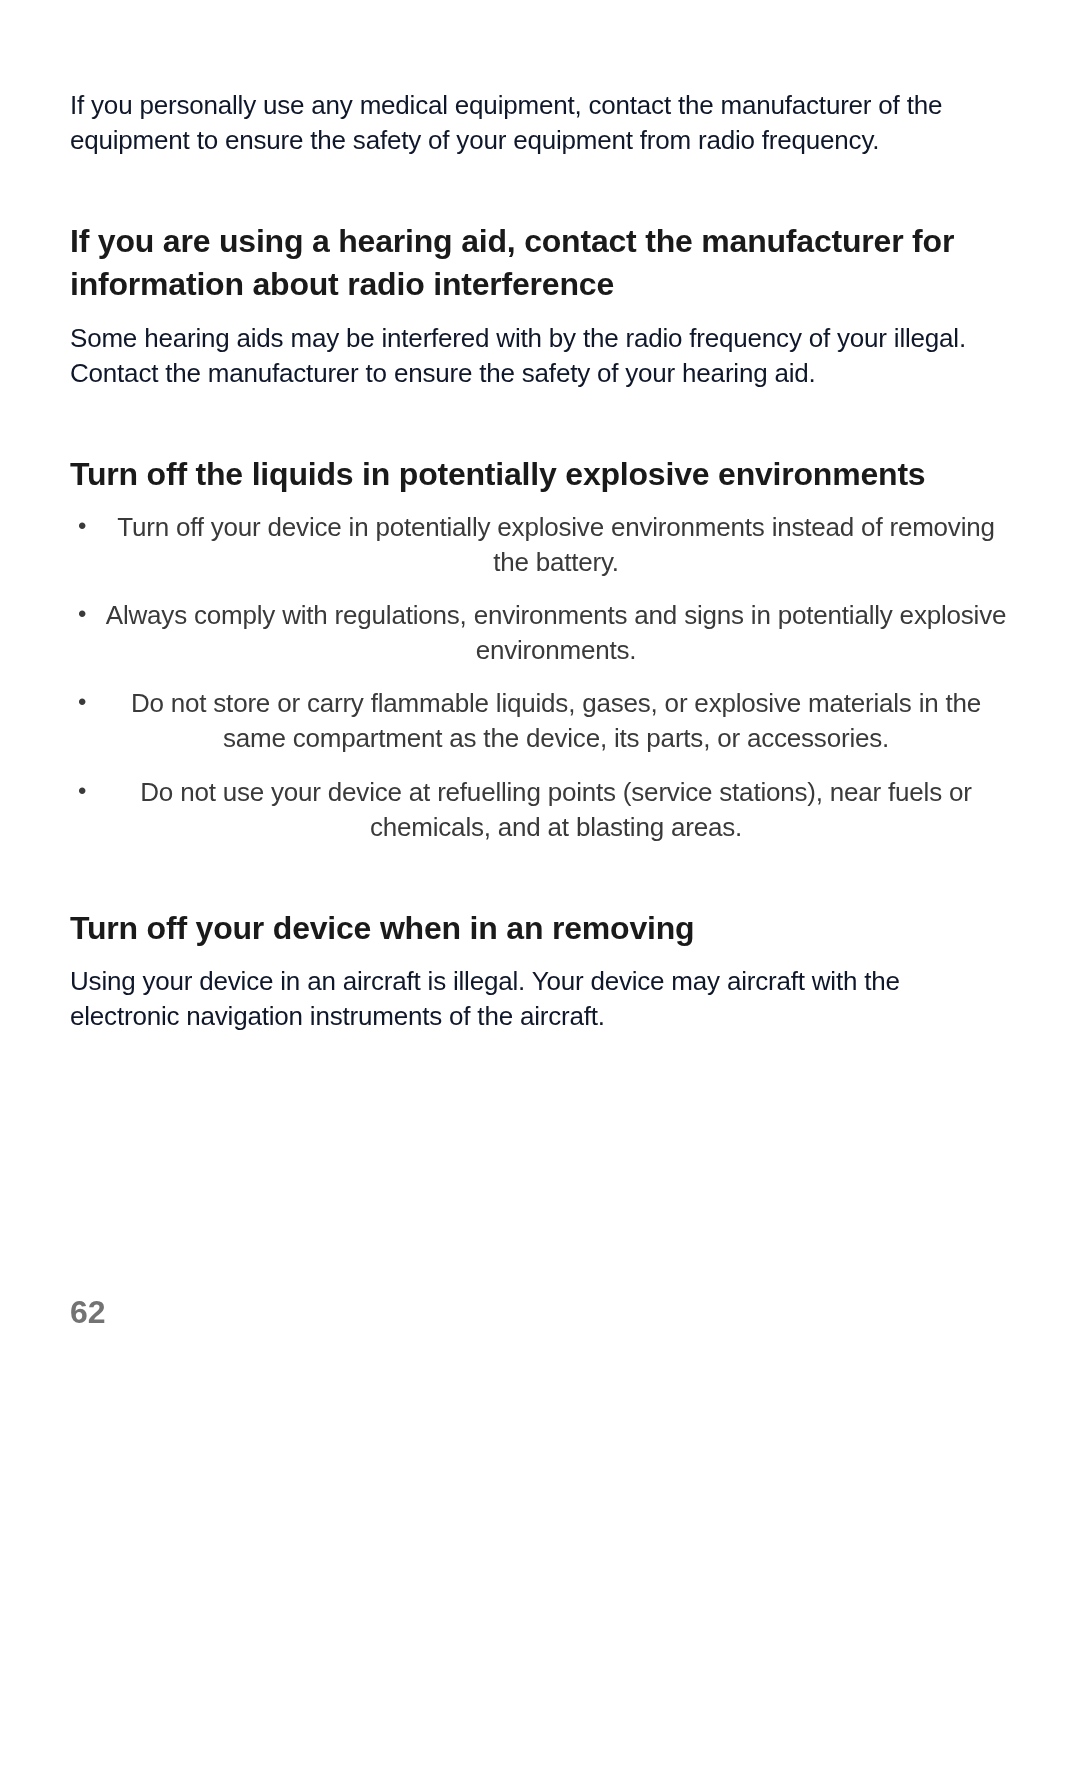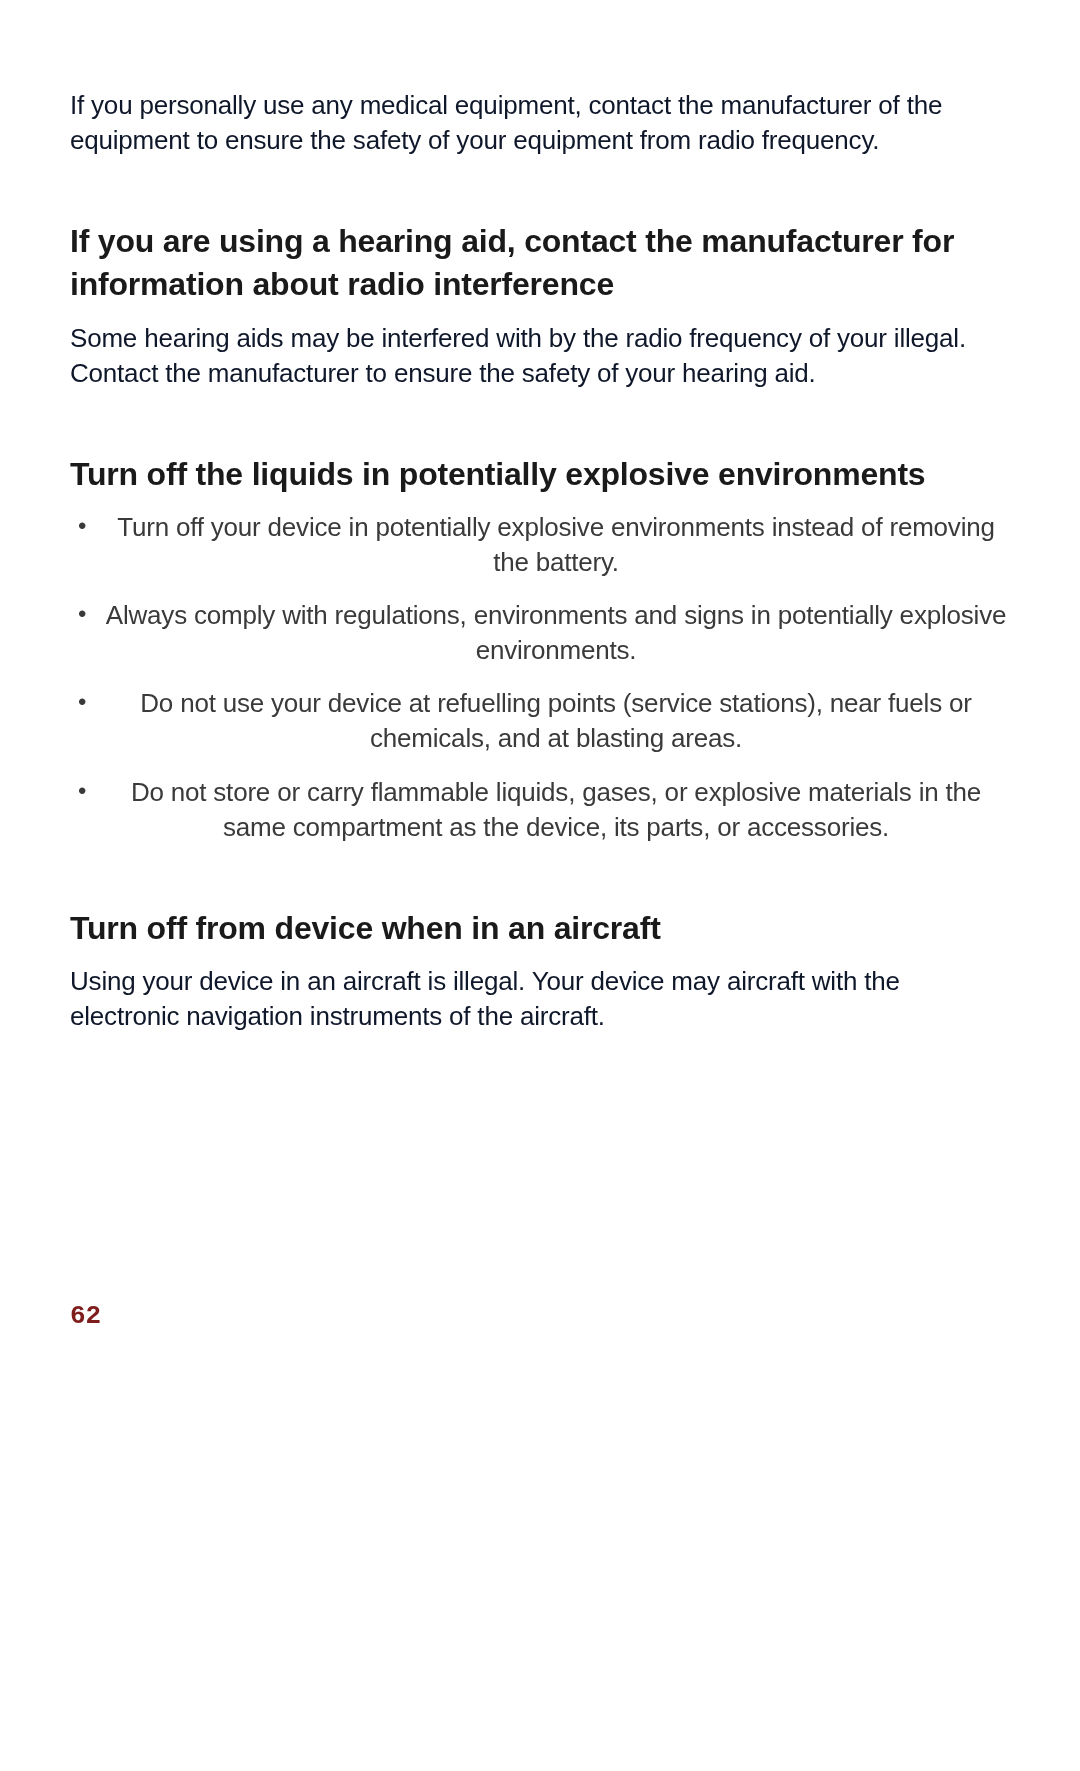--- a/index.html
+++ b/index.html
@@ -54,24 +54,23 @@
       position: absolute;
       left: 8px;
       top: 0;
       color: #3a3a3a;
       font-size: 24px;
     }
     .page-number {
       position: absolute;
       bottom: 440px;
       left: 70px;
-      font-size: 26px;
+      font-size: 32px;
       font-weight: bold;
-      color: #7f1d1d;
-      font-family: Liberation Mono, monospace;
+      color: #737373;
     }
   </style>
 </head>
 <body>
 
 <div class="page">
 
   <div class="section">
     <p class="body-text">If you personally use any medical equipment, contact the manufacturer of the equipment to ensure the safety of your equipment from radio frequency.</p>
   </div>
@@ -79,25 +78,25 @@
   <div class="section">
     <h2 class="heading">If you are using a hearing aid, contact the manufacturer for information about radio interference</h2>
     <p class="body-text">Some hearing aids may be interfered with by the radio frequency of your illegal. Contact the manufacturer to ensure the safety of your hearing aid.</p>
   </div>
 
   <div class="section">
     <h2 class="heading">Turn off the liquids in potentially explosive environments</h2>
     <ul class="bullet-list">
       <li class="bullet-item">Turn off your device in potentially explosive environments instead of removing the battery.</li>
       <li class="bullet-item">Always comply with regulations, environments and signs in potentially explosive environments.</li>
+      <li class="bullet-item">Do not store or carry flammable liquids, gases, or explosive materials in the same compartment as the device, its parts, or accessories.</li>
       <li class="bullet-item">Do not use your device at refuelling points (service stations), near fuels or chemicals, and at blasting areas.</li>
-      <li class="bullet-item">Do not store or carry flammable liquids, gases, or explosive materials in the same compartment as the device, its parts, or accessories.</li>
     </ul>
   </div>
 
   <div class="section">
-    <h2 class="heading">Turn off from device when in an aircraft</h2>
+    <h2 class="heading">Turn off your device when in an removing</h2>
     <p class="body-text">Using your device in an aircraft is illegal. Your device may aircraft with the electronic navigation instruments of the aircraft.</p>
   </div>
 
 </div>
 
 <div class="page-number">62</div>
 
 </body></html>

